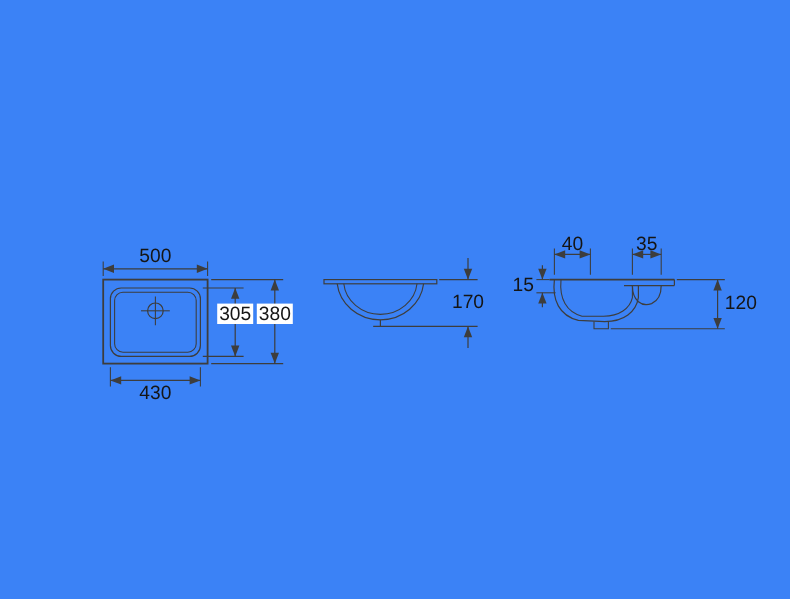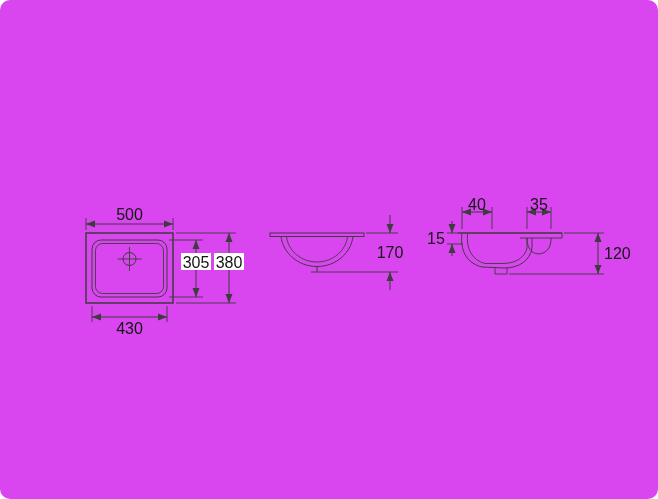--- a/index.html
+++ b/index.html
@@ -1,23 +1,22 @@
 <!DOCTYPE html>
 <html><head>
 <meta charset="utf-8">
 <style>
   html, body { margin: 0; padding: 0; background: #ffffff; }
   #stage {
     position: relative;
     width: 658px;
     height: 499px;
-    background: #d946ef;
+    background: #3b82f6;
     overflow: hidden;
     font-family: "Liberation Sans", "DejaVu Sans", sans-serif;
-    border-radius: 10px;
   }
   svg { position: absolute; top: 0; left: 0; }
   .ln  { stroke: #3d3d3d; fill: none; stroke-width: 1; }
   .th  { stroke-width: 1.5; }
   .thin{ stroke-width: 0.9; }
   text.dim {
     font-family: "Liberation Sans", "DejaVu Sans", sans-serif;
     font-size: 16px;
     fill: #151515;
     stroke: none;

